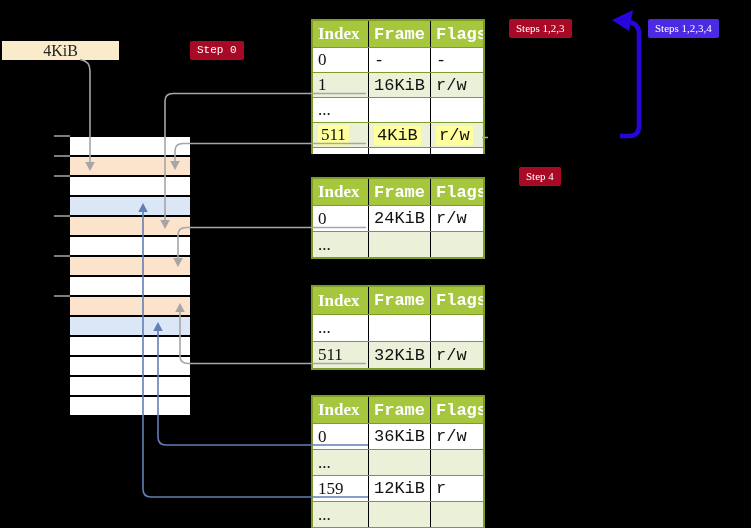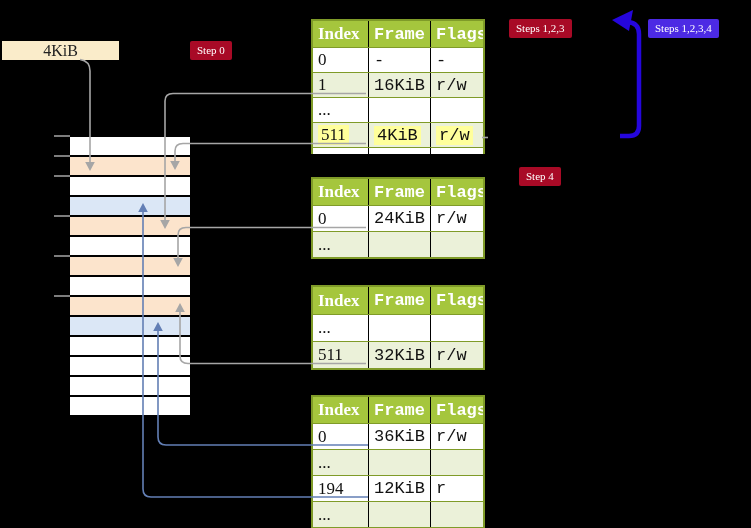--- a/index.html
+++ b/index.html
@@ -40,21 +40,21 @@
   .B{stroke:var(--bigA);stroke-width:4.5;fill:none;}
   .Ba{fill:var(--bigA);stroke:none;}
 </style>
 </head>
 <body>
 
 <div class="canvas">
 
   <div class="sizebox">4KiB</div>
 
-  <div class="plabel red" style="left:190px;top:41px;">Step 0</div>
+  <div class="plabel red" style="left:190px;top:41px;font-family:Liberation Mono, monospace;">Step 0</div>
   <div class="plabel red" style="left:509px;top:19px;">Steps 1,2,3</div>
   <div class="plabel violet" style="left:648px;top:19px;">Steps 1,2,3,4</div>
   <div class="plabel red" style="left:519px;top:167px;">Step 4</div>
 
   <div class="memcol">
       <div class="mrow" style="background: rgb(255, 255, 255);"></div>
       <div class="mrow" style="background: rgb(252, 228, 204);"></div>
       <div class="mrow" style="background: rgb(255, 255, 255);"></div>
       <div class="mrow" style="background: rgb(219, 231, 246);"></div>
       <div class="mrow" style="background: rgb(252, 228, 204);"></div>
@@ -160,21 +160,21 @@
           <div class="cell c0">0</div>
           <div class="cell c1">36KiB</div>
           <div class="cell c2">r/w</div>
         </div>
         <div class="trow tint-green" style="height: 26px;">
           <div class="cell c0">...</div>
           <div class="cell c1"></div>
           <div class="cell c2"></div>
         </div>
         <div class="trow tint-white" style="height: 26px;">
-          <div class="cell c0">194</div>
+          <div class="cell c0">159</div>
           <div class="cell c1">12KiB</div>
           <div class="cell c2">r</div>
         </div>
         <div class="trow tint-green" style="height: 26px;">
           <div class="cell c0">...</div>
           <div class="cell c1"></div>
           <div class="cell c2"></div>
         </div>
       </div>
     </div>

